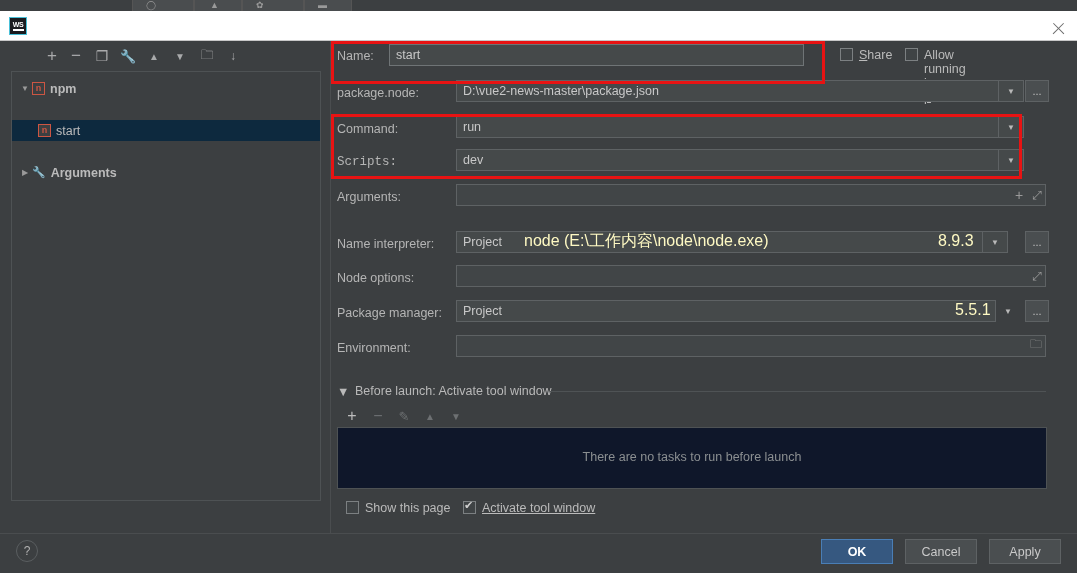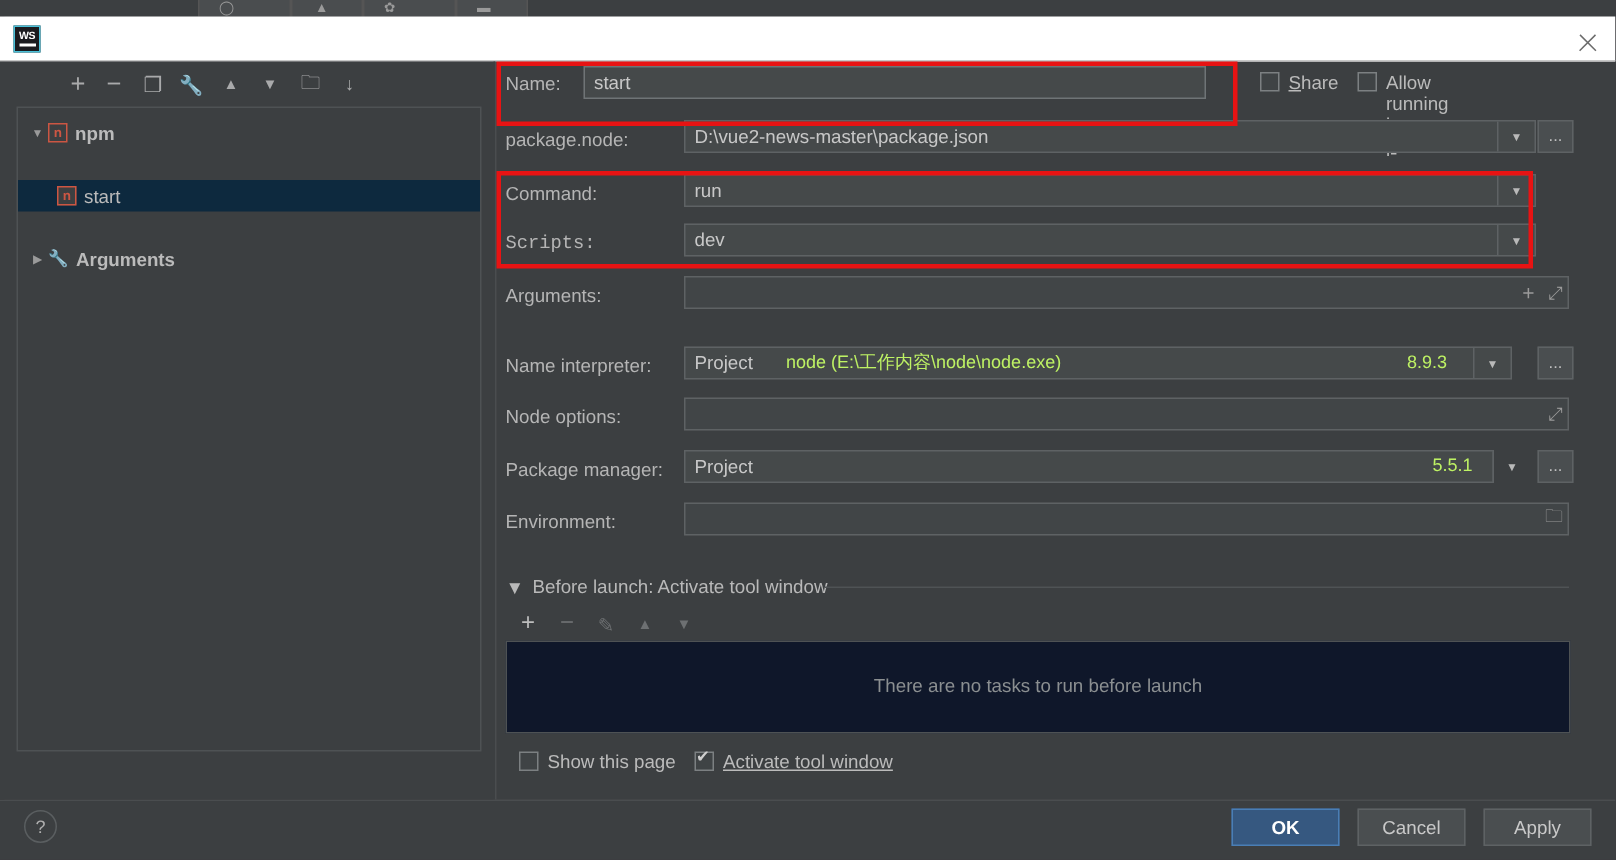--- a/index.html
+++ b/index.html
@@ -129,21 +129,21 @@
   .combo-sep {
     position: absolute; width: 1px; background: #5e6264;
   }
   .browse-btn {
     position: absolute; width: 24px; height: 22px;
     background: #4a4e50; border: 1px solid #5e6264;
     color: #c0c0c0; font-size: 11px; line-height: 14px;
     display: flex; align-items: center; justify-content: center;
   }
   .hint {
-    position: absolute; color: #bef264; font-size: 12px; line-height: 20px;
+    position: absolute; color: #fef9c3; font-size: 16px; line-height: 20px;
     white-space: nowrap;
   }
   .icon-btn {
     position: absolute; color: #9a9a9a;
     display: flex; align-items: center; justify-content: center;
   }
 
   
   .cb {
     position: absolute; width: 13px; height: 13px;

